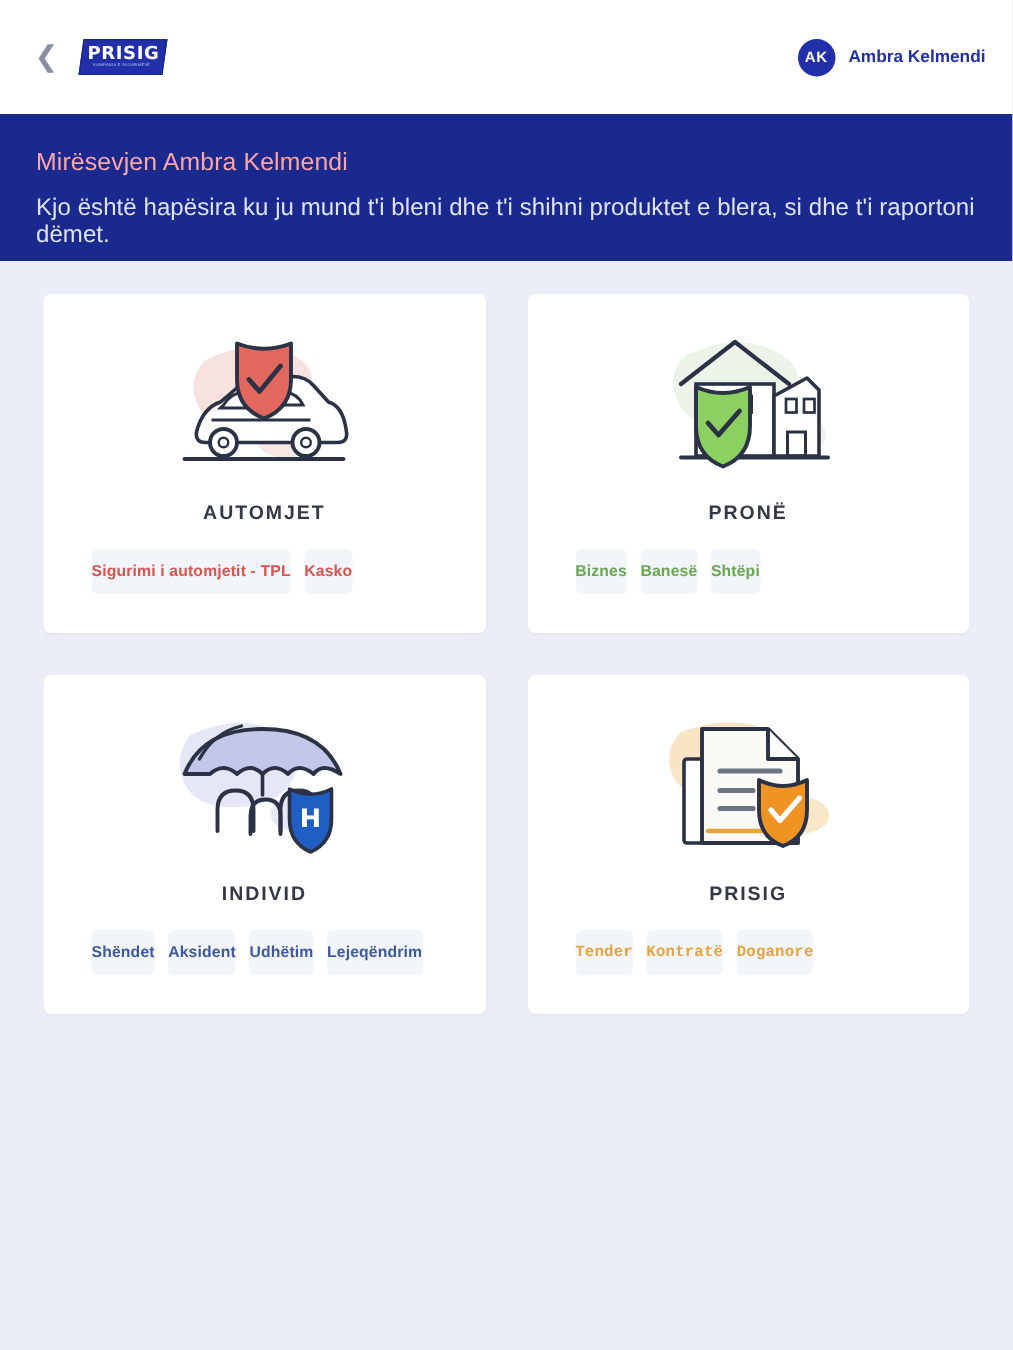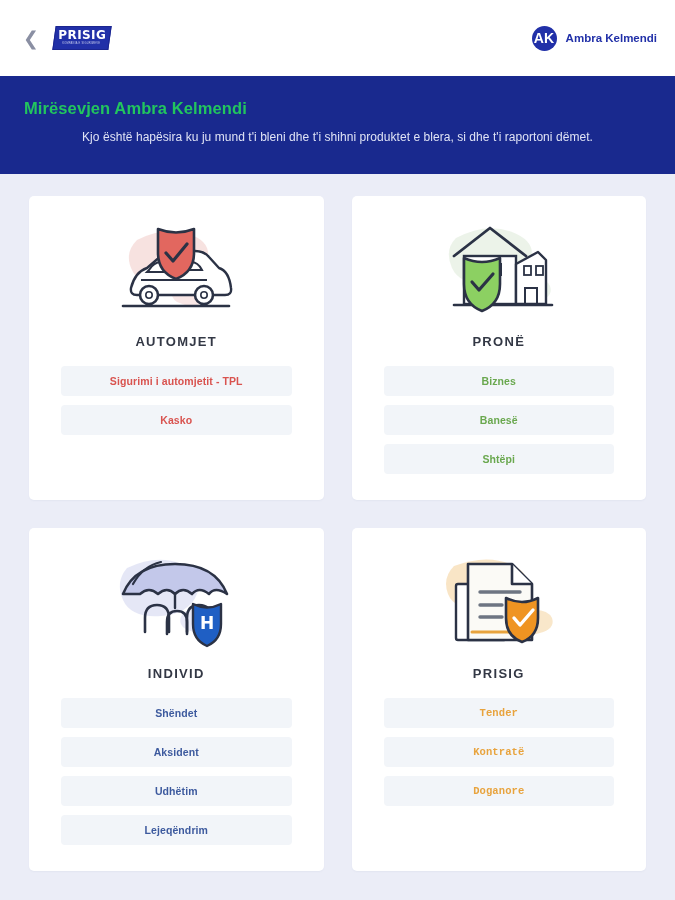--- a/index.html
+++ b/index.html
@@ -42,38 +42,37 @@
   .brand-logo .bl-sub {
     transform: skewX(8deg);
     color: #c9cfee; font-size: 2.6px; letter-spacing: 0.25px;
     line-height: 4px; margin-top: 1px; white-space: nowrap;
   }
   .spacer { flex: 1 1 auto; }
   .user-chip { display: flex; align-items: center; gap: 9px; cursor: pointer; }
   .avatar {
     width: 25px; height: 25px; border-radius: 50%;
     background: #2130a8; color: #fff;
-    font-size: 14px; font-weight: 700; letter-spacing: .3px;
+    font-size: 10px; font-weight: 700; letter-spacing: .3px;
     display: flex; align-items: center; justify-content: center;
   }
   .user-name { color: #2130a8; font-size: 11.5px; font-weight: 600; }
 
   
   .banner {
     background: #19298e; height: 98px;
     padding: 23px 24px 0 24px;
   }
   .banner h1 {
-    color: #22c55e; font-size: 16.5px; font-weight: 700;
+    color: #fca5a5; font-size: 16.5px; font-weight: 400;
     letter-spacing: .1px;
   }
   .banner p {
-    color: #dfe3f5; font-size: 12px; margin-top: 12px;
+    color: #dfe3f5; font-size: 16px; margin-top: 12px;
     letter-spacing: .05px;
-    text-align: center;
   }
 
   
   .grid {
     padding: 22px 29px;
     display: grid;
     grid-template-columns: 1fr 1fr;
     column-gap: 27px; row-gap: 27px; gap: 28px;
   }
   .card {
@@ -83,21 +82,21 @@
     box-shadow: 0 1px 2px rgba(30,40,110,.04);
   }
   .card-illus {
     width: 150px; height: 104px;
     position: relative; margin-bottom: 4px;
   }
   .card-title {
     font-size: 13px; font-weight: 700; color: #333845;
     letter-spacing: 1.3px; margin: 8px 0 17px 0;
   }
-  .opt-list { width: 100%; display: flex; flex-direction: column; gap: 9px; }
+  .opt-list { width: 100%; display: flex; flex-direction: row; gap: 9px; }
   .opt {
     background: #f2f5f9; border-radius: 4px;
     height: 30px; display: flex; align-items: center; justify-content: center;
     font-size: 10.5px; font-weight: 600; cursor: pointer;
     letter-spacing: .1px;
   }
   .opt.red    { color: #d9534f; }
   .opt.green  { color: #6aa84f; }
   .opt.blue   { color: #3d5a9e; }
   .opt.orange { color: #e8a33d; font-family: Liberation Mono, monospace; }

